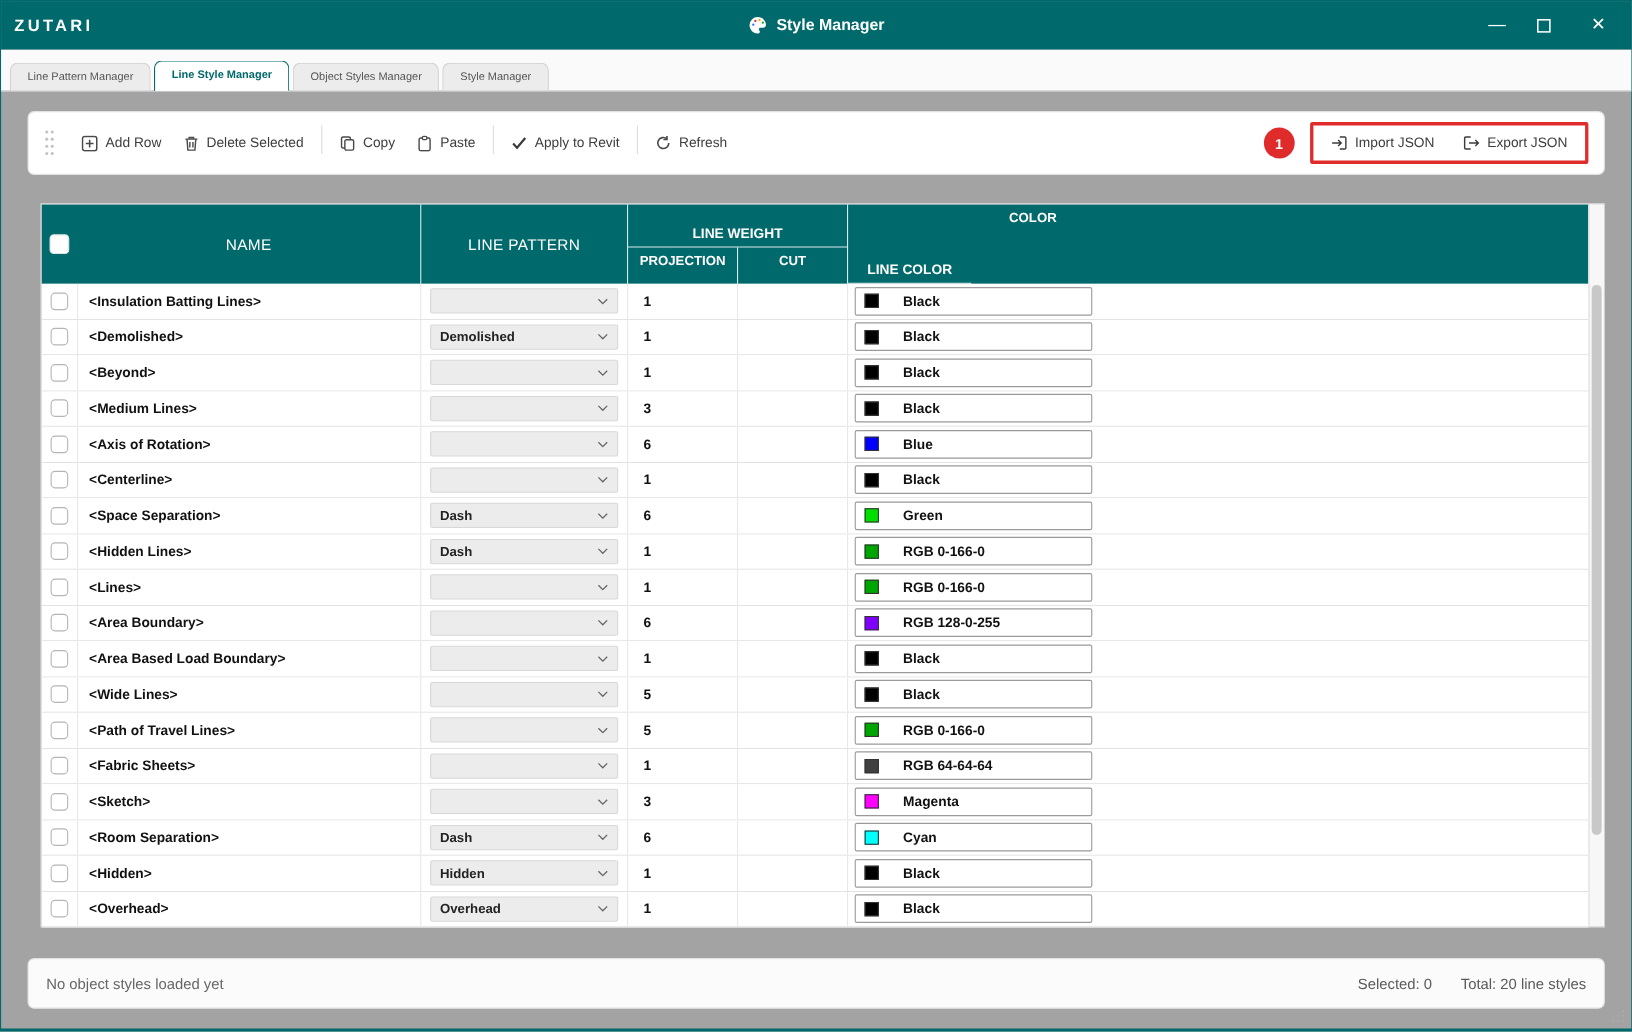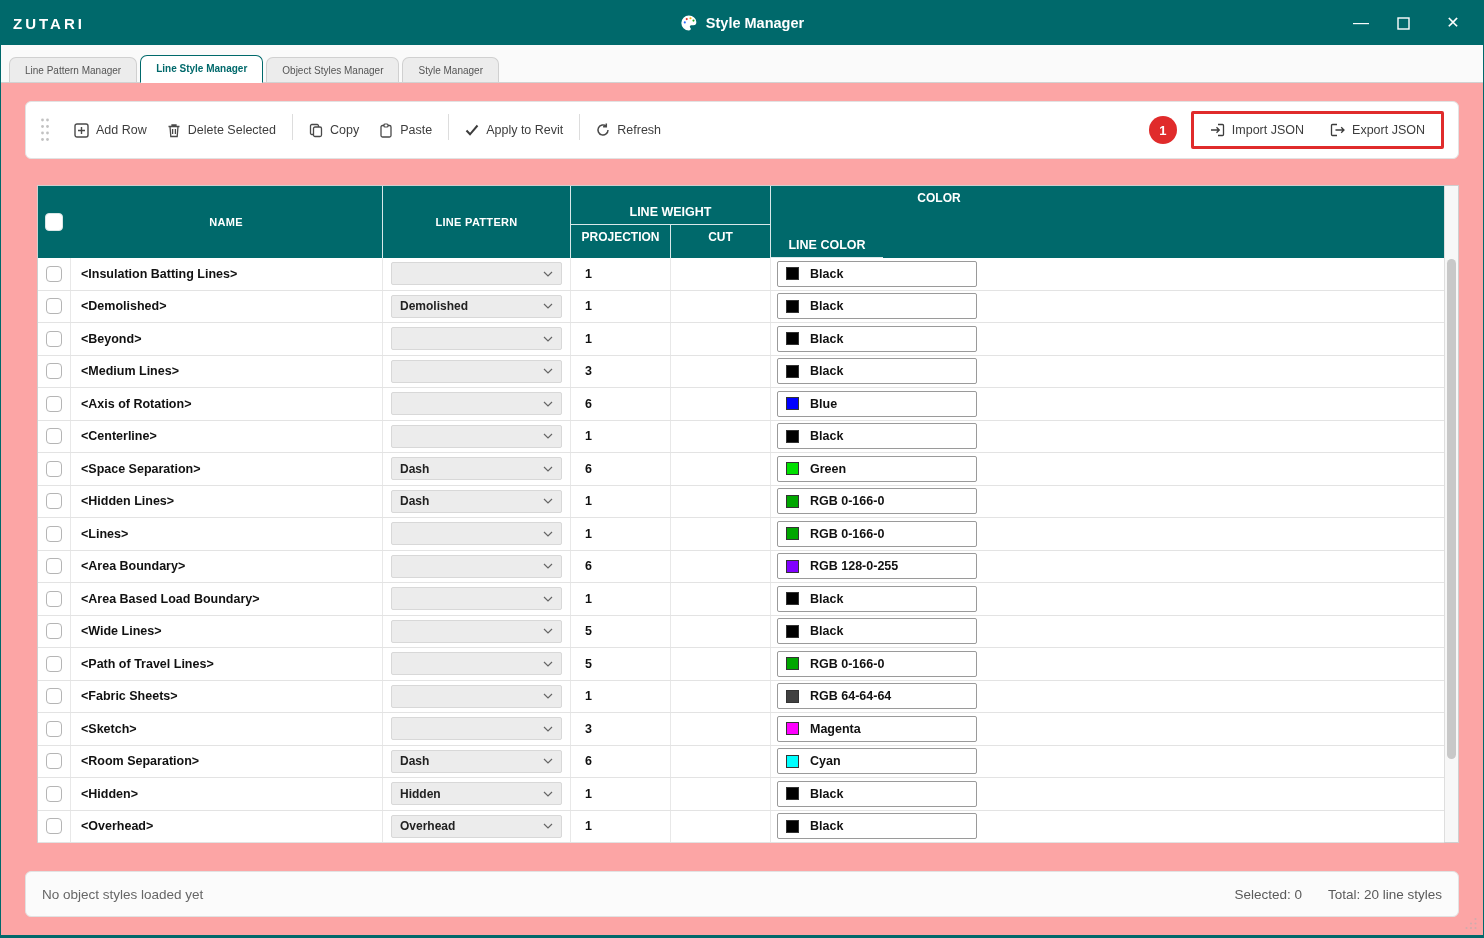--- a/index.html
+++ b/index.html
@@ -2,21 +2,21 @@
 <html><head>
 <meta charset="utf-8">
 <style>
   * { box-sizing: border-box; margin: 0; padding: 0; }
   html, body { width: 1484px; height: 938px; overflow: hidden; }
   body { font-family: "Liberation Sans", "DejaVu Sans", sans-serif; background: #fff; }
 
   .window {
     width: 1484px; height: 938px; position: relative;
     border: 1px solid #00696b; border-bottom: 3px solid #00696b;
-    display: flex; flex-direction: column; background: #fca5a5;
+    display: flex; flex-direction: column; background: #a3a3a3;
   }
 
   
   .titlebar {
     height: 44px; background: #00696b; color: #fff;
     display: flex; align-items: center; padding: 0 12px; position: relative; flex: 0 0 auto;
   }
   .logo { font-weight: bold; font-size: 15px; letter-spacing: 3px; }
   .apptitle {
     position: absolute; left: 50%; transform: translateX(-50%);
@@ -64,21 +64,21 @@
   
   .table-outer {
     margin: 26px 24px 0 36px; border: 1px solid #cfcfcf; display: flex; flex: 0 0 auto;
     height: 658px; background: #fff;
   }
   .table-main { flex: 1; display: flex; flex-direction: column; }
   .thead {
     height: 72px; background: #00696b; color: #fff; flex: 0 0 auto;
     display: grid; grid-template-columns: 32px 312px 188px 200px 1fr;
   }
-  .th { display: flex; align-items: center; justify-content: center; font-size: 11px; font-weight: bold; letter-spacing: .3px; }
+  .th { display: flex; align-items: center; justify-content: center; font-size: 14px; font-weight: normal; letter-spacing: .3px; }
   .th-check { }
   .th-sep { border-left: 1px solid rgba(255,255,255,.85); }
   .th-group { display: flex; flex-direction: column; justify-content: stretch; padding: 0; }
   .th-group .g-title {
     flex: 1; display: flex; align-items: flex-end; justify-content: center; padding-bottom: 5px;
     border-bottom: 1px solid rgba(255,255,255,.85); font-size: 12.5px; font-weight: bold;
   }
   .th-group .g-sub { flex: 1; display: flex; }
   .g-sub .sub-cell { flex: 1; display: flex; align-items: flex-start; justify-content: center; padding-top: 5px; font-size: 12px; font-weight: bold; }
   .g-sub .sub-cell + .sub-cell { border-left: 1px solid rgba(255,255,255,.85); }
@@ -100,22 +100,22 @@
   .cell-name { padding-left: 10px; font-size: 12.5px; font-weight: 600; color: #111; }
   .c-pattern { padding: 0 8px; }
   .pattern-select {
     width: 100%; height: 23px; background: #ececec; border: 1px solid #d8d8d8; border-radius: 2px;
     display: flex; align-items: center; justify-content: space-between; padding: 0 8px;
     font-size: 12px; font-weight: 600; color: #222;
   }
   .cell-proj, .cell-cut { padding-left: 14px; font-size: 12.5px; font-weight: 600; color: #111; }
   .c-color { padding-left: 6px; }
   .color-chip {
-    width: 200px; height: 26px; border: 1px solid #9a9a9a; border-radius: 2px; background: #fff;
-    display: flex; align-items: center; gap: 11px; padding: 0 8px;
+    width: 216px; height: 26px; border: 1px solid #9a9a9a; border-radius: 2px; background: #fff;
+    display: flex; align-items: center; gap: 22px; padding: 0 8px;
   }
   .swatch { width: 13px; height: 13px; border: 1px solid #333; display: inline-block; flex: 0 0 auto; }
   .color-label { font-size: 12.5px; font-weight: bold; color: #111; }
 
   .vscroll {
     width: 14px; border-left: 1px solid #dedede; background: #f7f7f7;
     padding-top: 73px; display: flex; justify-content: center;
   }
   .vthumb { width: 9px; height: 500px; background: #c8c8c8; border-radius: 5px; }
 

